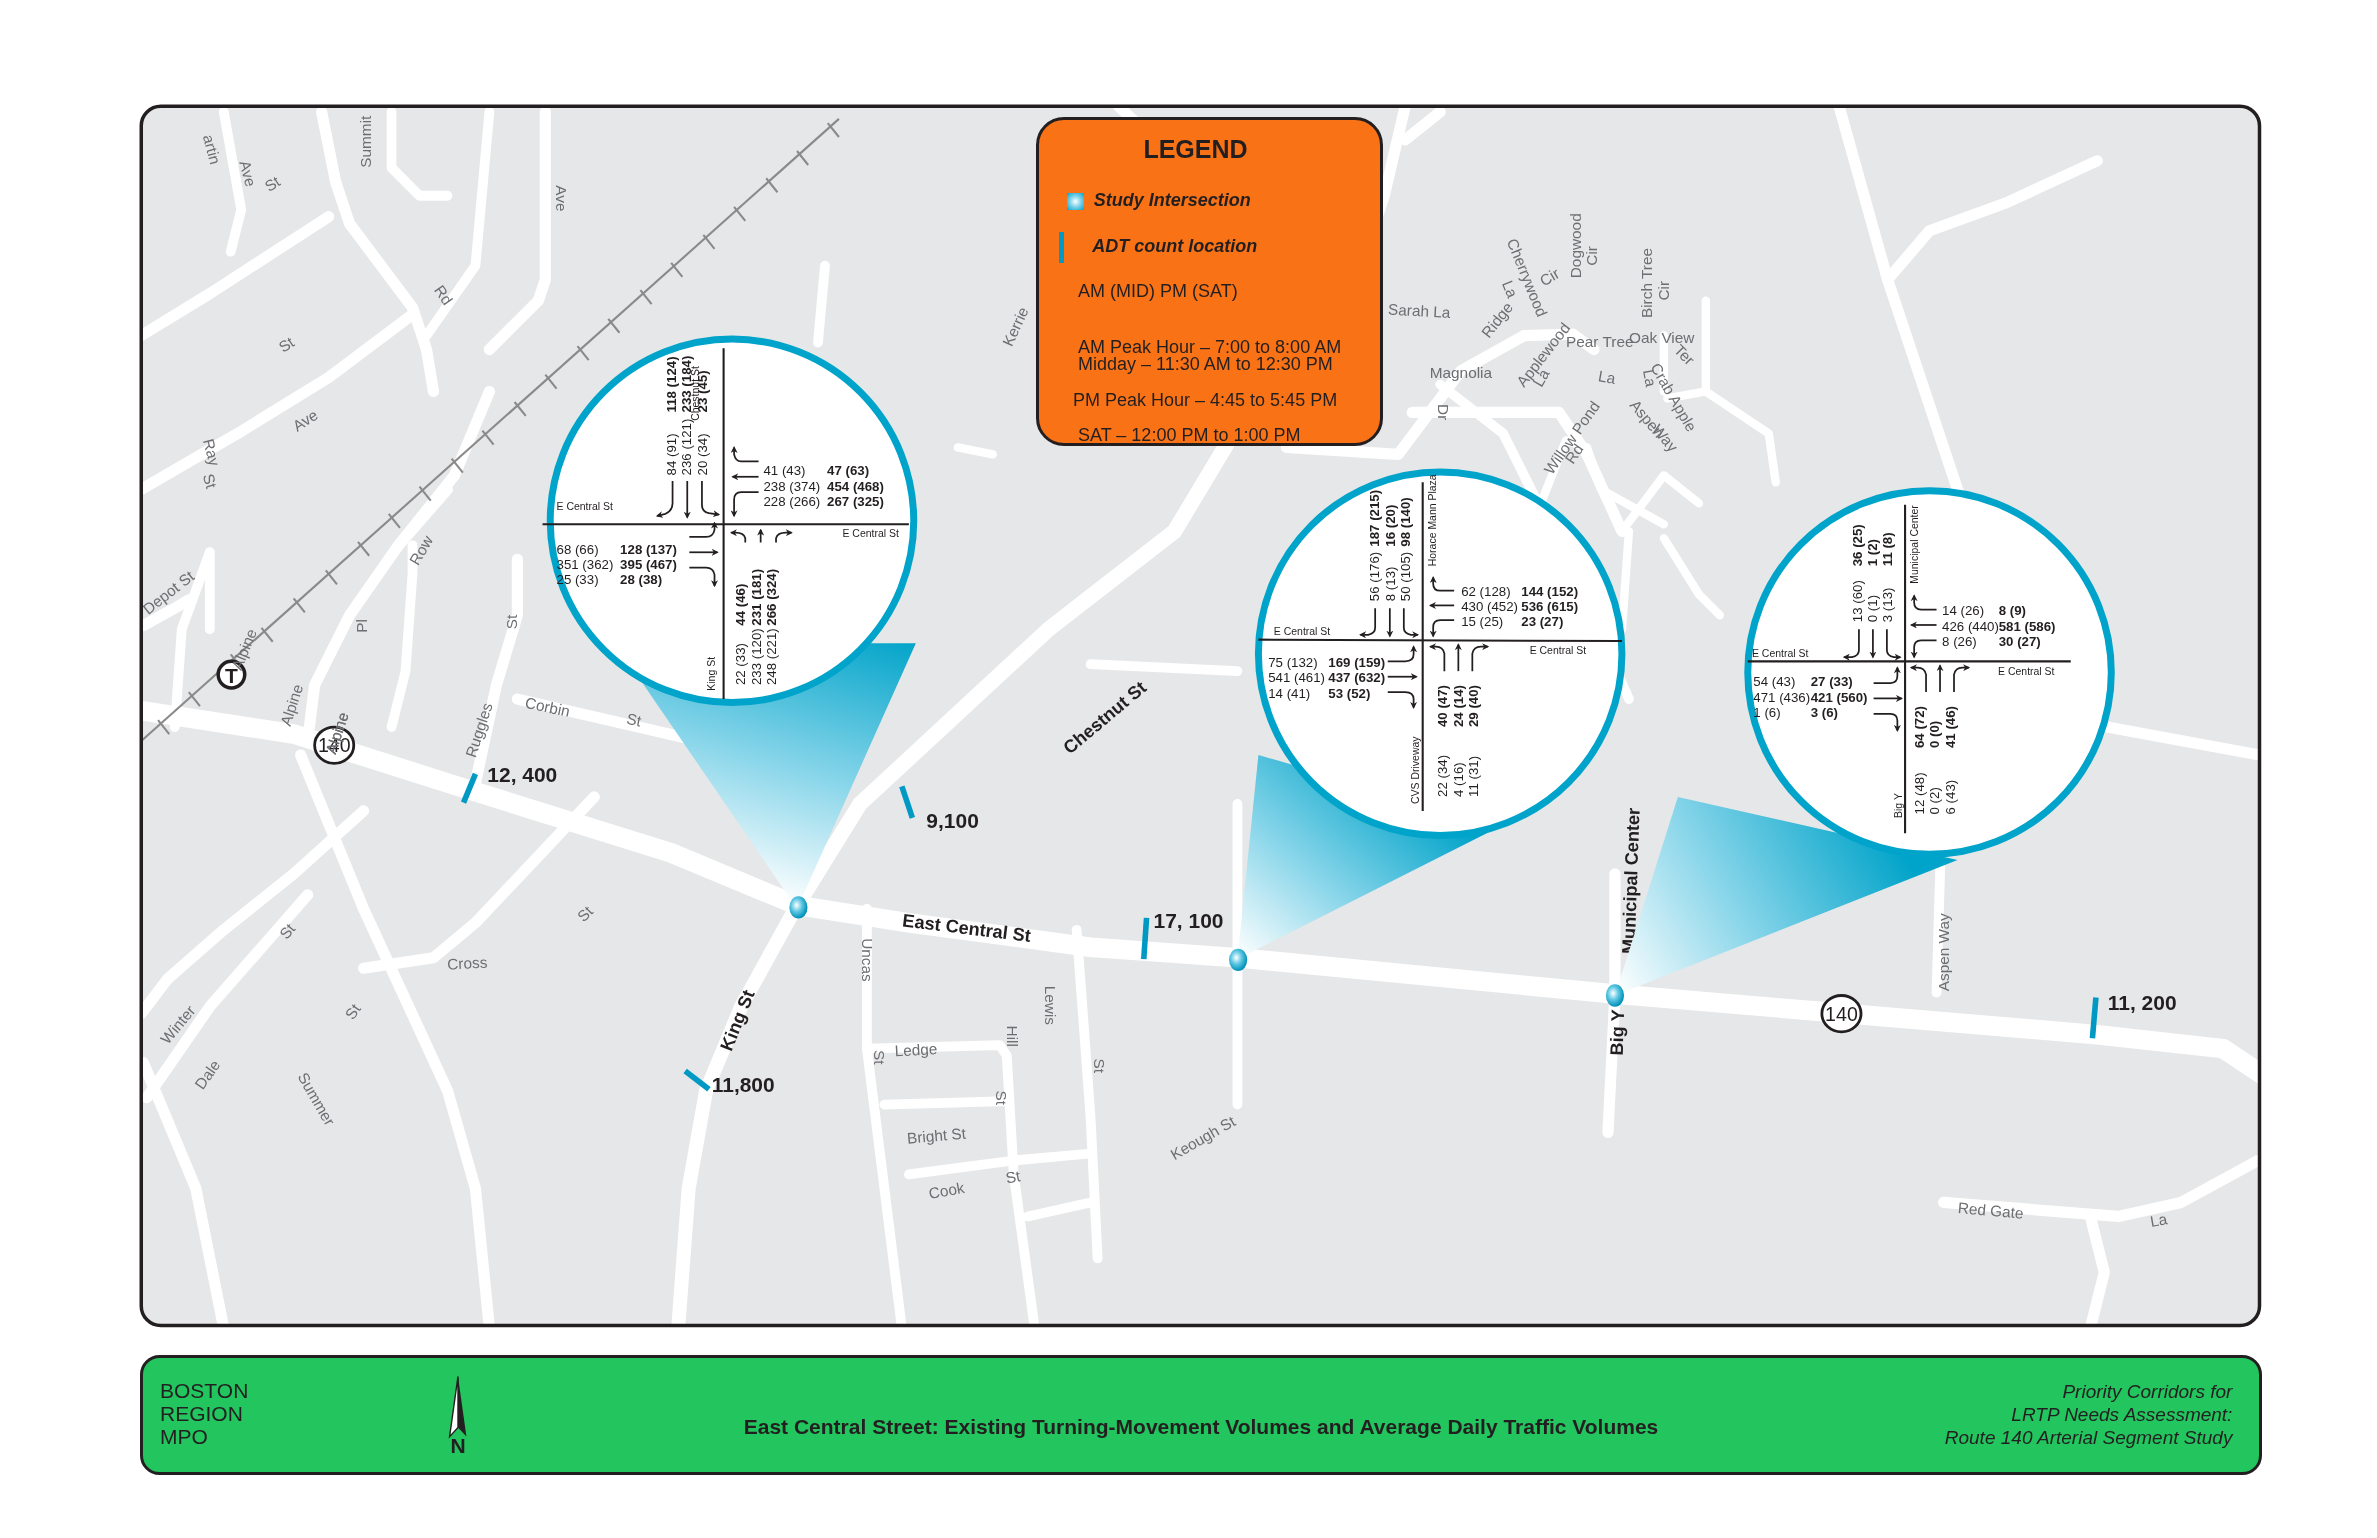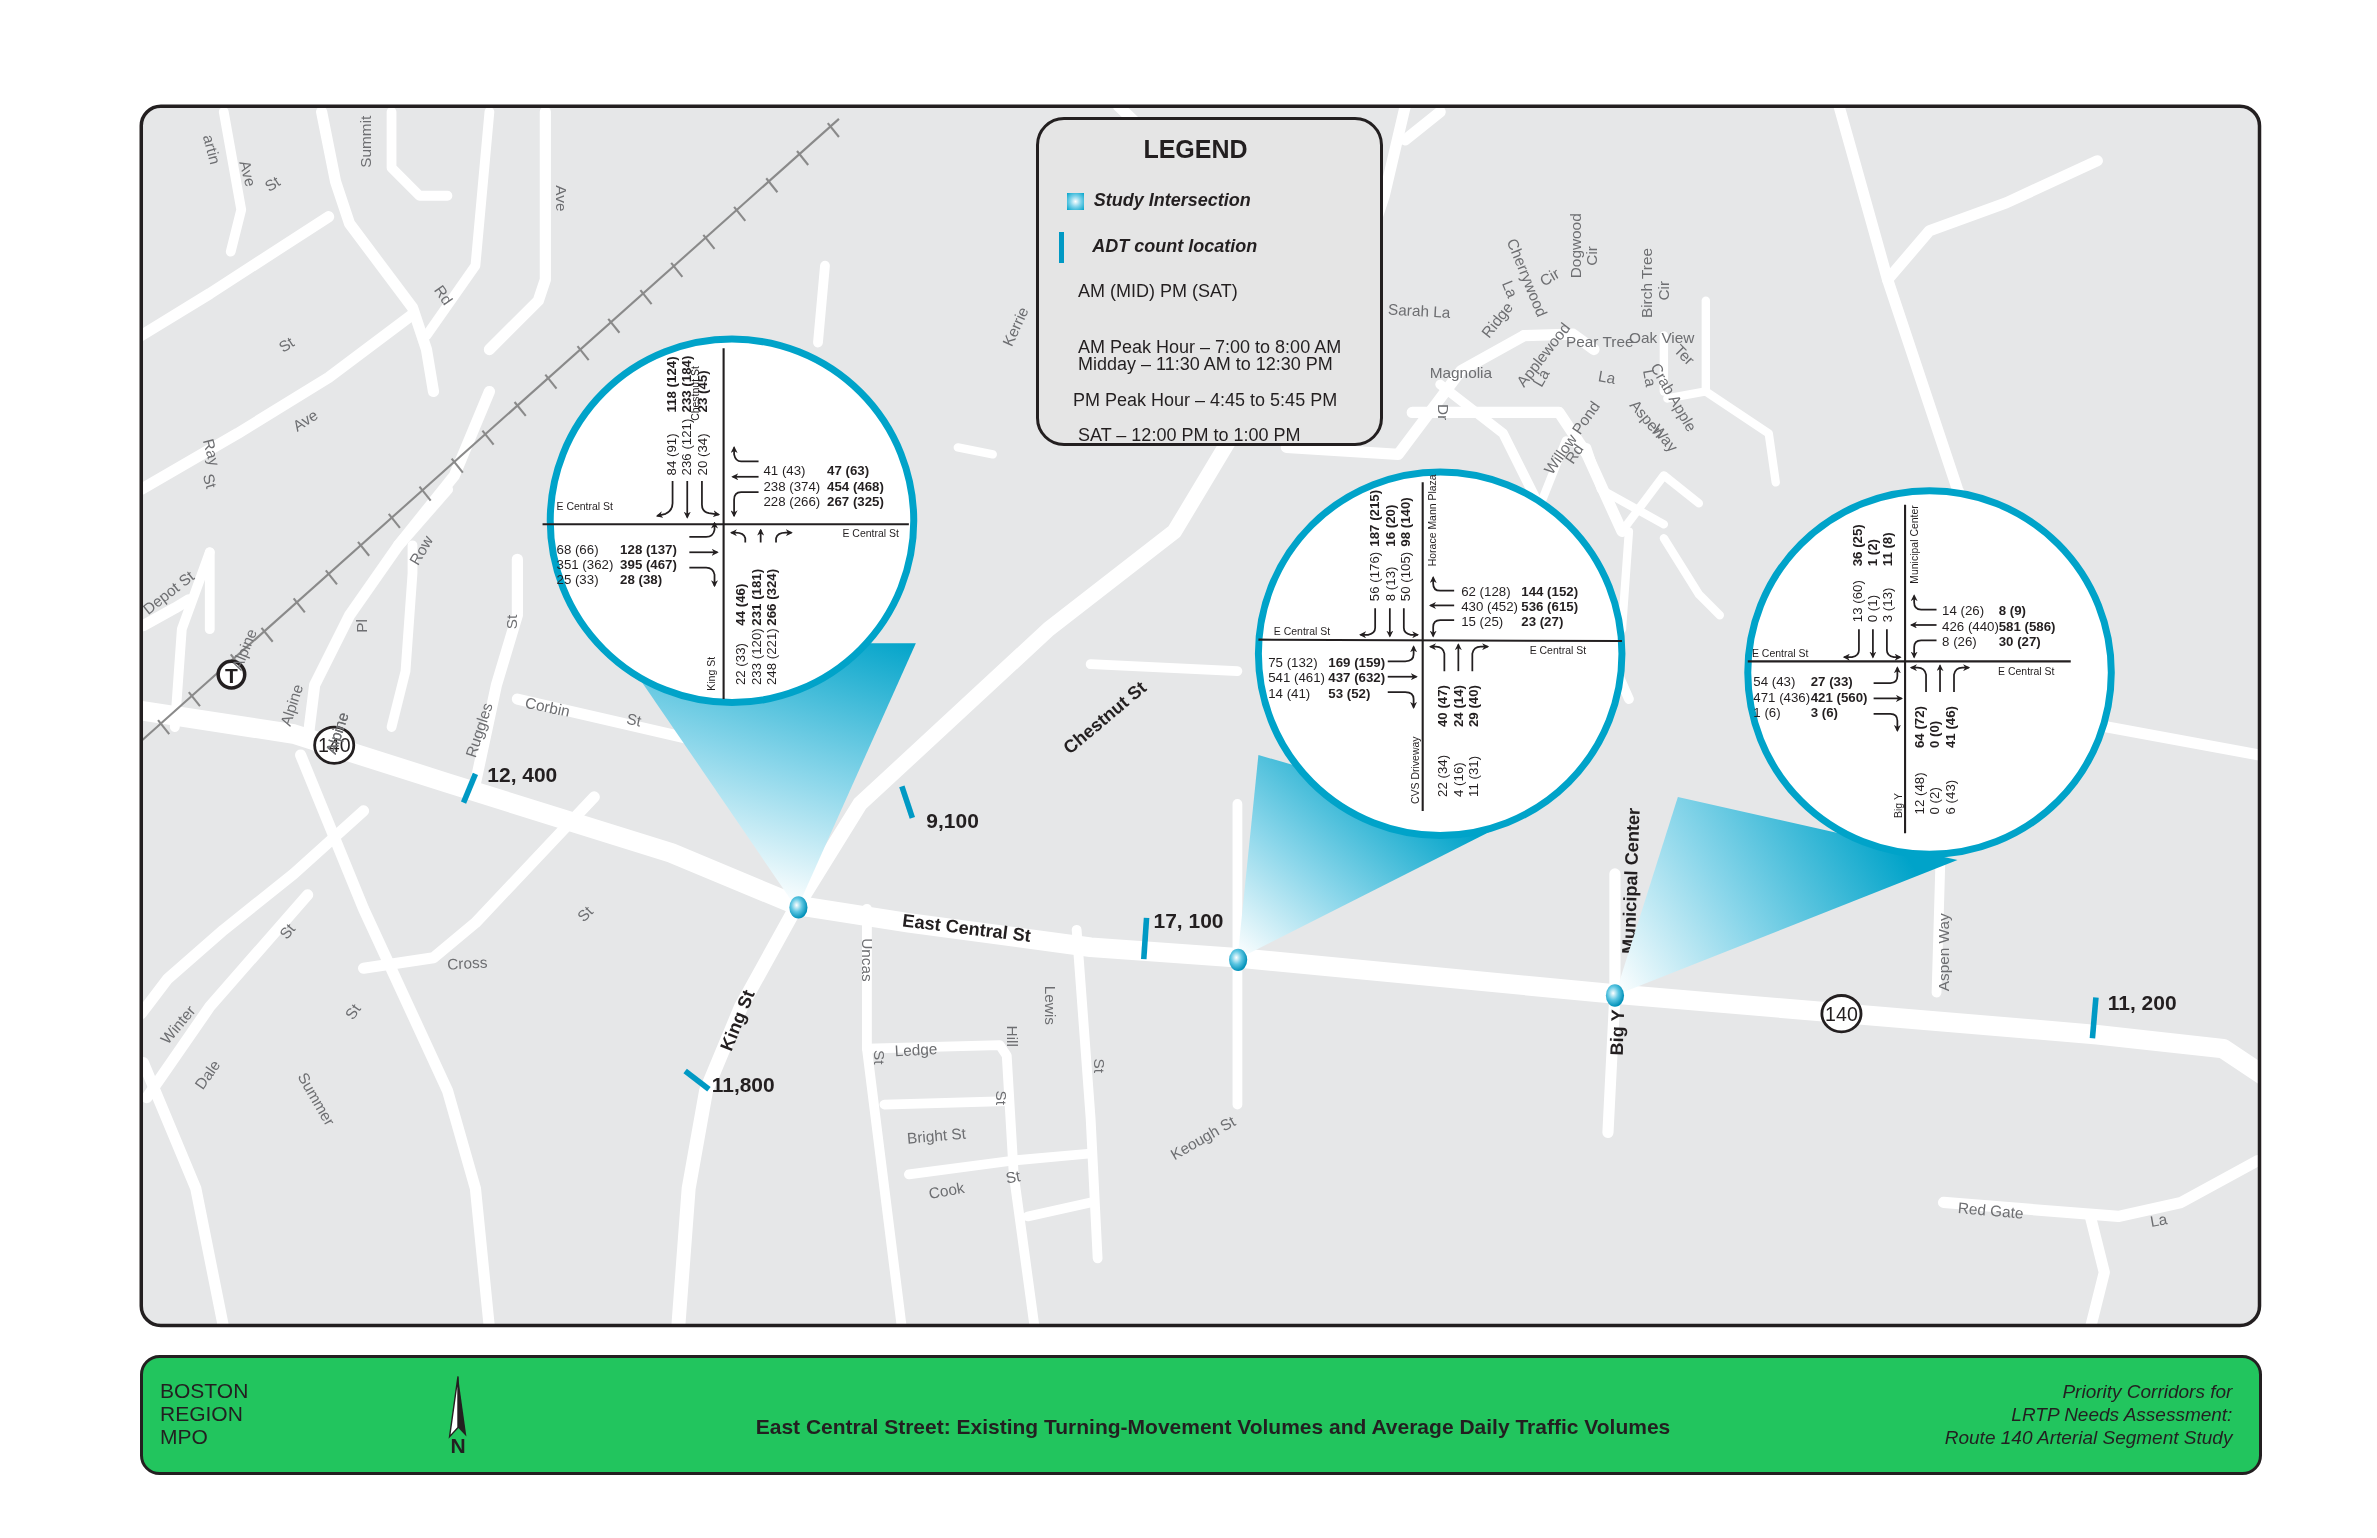--- a/index.html
+++ b/index.html
@@ -5,30 +5,30 @@
   html, body { margin:0; padding:0; background:#ffffff; }
   body { width:2377px; height:1538px; position:relative; overflow:hidden; font-family:"Liberation Sans", sans-serif; }
   #stage { position:absolute; left:0; top:0; width:2377px; height:1538px; }
   svg text { font-family:"Liberation Sans", sans-serif; }
   .street-lbl { fill:#6d6e71; font-size:22px; }
   .street-main { fill:#231f20; font-size:26px; font-weight:bold; }
   .adt-lbl { fill:#231f20; font-size:30px; font-weight:bold; }
   .tm-norm { fill:#231f20; font-size:19px; }
   .tm-bold { fill:#231f20; font-size:19px; font-weight:bold; }
   .tm-street { fill:#231f20; font-size:15px; }
-  .legend-box { position:absolute; left:1036px; top:117px; width:347px; height:329px; background:#e5e5e5; border:3.5px solid #231f20; border-radius:28px; box-sizing:border-box; }
+  .legend-box { position:absolute; left:1036px; top:117px; width:347px; height:329px; background:#f97316; border:3.5px solid #231f20; border-radius:28px; box-sizing:border-box; }
   .legend-title { position:absolute; left:0; width:100%; top:15.4px; text-align:center; font-size:25px; font-weight:bold; color:#231f20; text-indent:-28px; }
   .legend-row { position:absolute; left:28px; font-size:18px; color:#231f20; white-space:nowrap; }
   .legend-row.bold { font-weight:bold;font-style:italic; }
   .sym-study { display:inline-block; width:17px; height:17px; background:radial-gradient(circle, #ffffff 0%, #7fd3ea 45%, #00a3c9 100%); vertical-align:middle; margin-right:9.8px; }
   .sym-adt { display:inline-block; width:5.6px; height:31px; background:#0099c4; vertical-align:middle; margin-left:9.8px; margin-right:28px; }
   .footer { position:absolute; left:140px; top:1355px; width:2122px; height:120px; border:3.5px solid #231f20; border-radius:19.6px; box-sizing:border-box; background:#22c55e; }
   .mpo { position:absolute; left:17px; top:21px; font-size:21px; line-height:23px; color:#231f20; }
   .fig-num { position:absolute; left:0; width:100%; top:29px; text-align:center; font-size:21px; font-weight:bold; color:#231f20; }
-  .fig-title { position:absolute; left:0; width:100%; top:57px; text-align:center; font-size:21px; font-weight:bold; color:#231f20;margin-left:12px; }
+  .fig-title { position:absolute; left:0; width:100%; top:57px; text-align:center; font-size:21px; font-weight:bold; color:#231f20; }
   .study-name { position:absolute; right:26.6px; top:22.4px; text-align:right; font-size:19px; line-height:23px; font-style:italic; color:#231f20; }
   .north { position:absolute; left:294px; top:17px; width:42px; height:84px; }
 </style>
 </head>
 <body>
 
 <div id="stage">
 <svg width="2377" height="1538" viewBox="0 0 3400 2200" xmlns="http://www.w3.org/2000/svg">
   <defs>
     <radialGradient id="dotGrad" cx="40%" cy="40%" r="60%">

